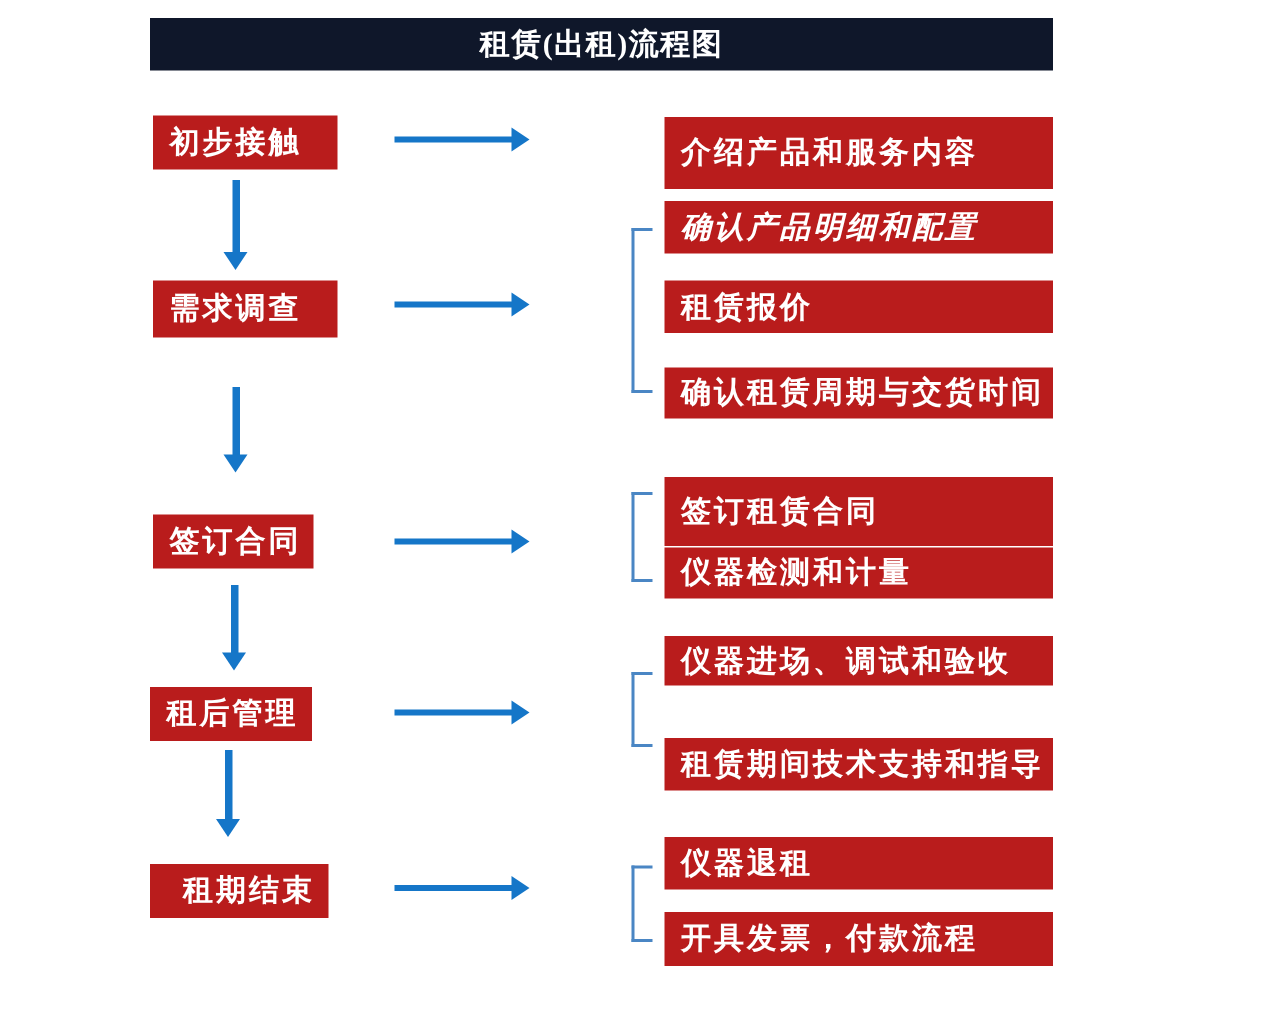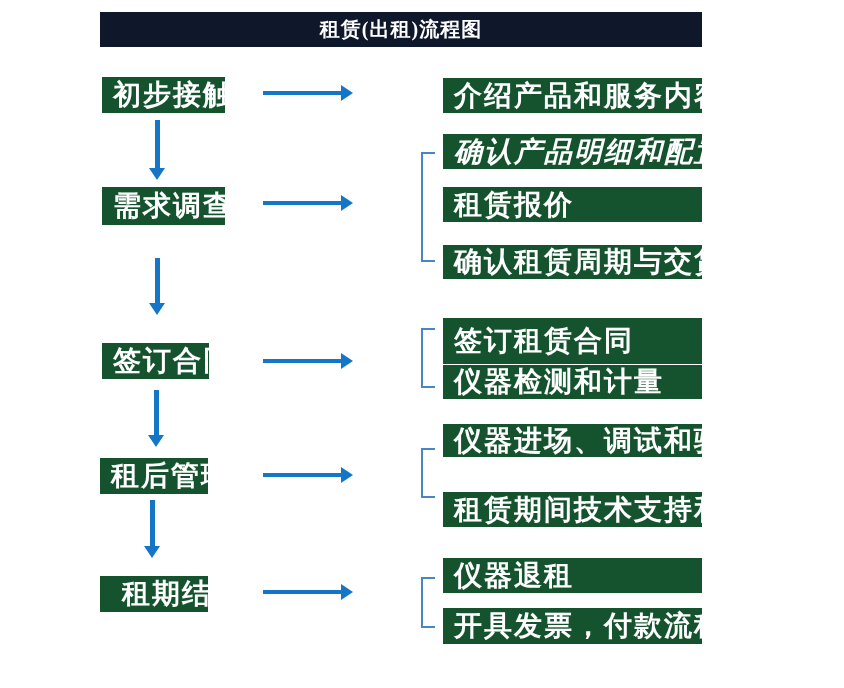--- a/index.html
+++ b/index.html
@@ -22,24 +22,24 @@
     color: #ffffff;
     font-weight: bold;
     font-size: 20px;
     letter-spacing: 1px;
     display: flex;
     align-items: center;
     justify-content: center;
   }
   .box {
     position: absolute;
-    background: #14532d;
+    background: #b91c1c;
     color: #ffffff;
     font-weight: bold;
-    font-size: 28px;
+    font-size: 20px;
     letter-spacing: 2px;
     line-height: 1;
     display: flex;
     align-items: center;
     padding-left: 11px;
     box-sizing: border-box;
     white-space: nowrap;
   }
   
   .harrow {
@@ -95,23 +95,23 @@
 <body>
 
 <div class="canvas">
 
   <div class="title-banner">租赁(出租)流程图</div>
 
   <div class="box" style="left:102px; top:77px; width:123px; height:36px;">初步接触</div>
   <div class="box" style="left:102px; top:187px; width:123px; height:38px;">需求调查</div>
   <div class="box" style="left:102px; top:343px; width:107px; height:36px;">签订合同</div>
   <div class="box" style="left:100px; top:458px; width:108px; height:36px;">租后管理</div>
-  <div class="box" style="left:100px; top:576px; width:108px; height:36px;padding-left:22px;">租期结束</div>
+  <div class="box" style="left:100px; top:576px; width:119px; height:36px;padding-left:22px;">租期结束</div>
 
-  <div class="box" style="left:443px; top:78px; width:259px; height:35px;">介绍产品和服务内容</div>
+  <div class="box" style="left:443px; top:78px; width:259px; height:48px;">介绍产品和服务内容</div>
   <div class="box" style="left:443px; top:134px; width:259px; height:35px;font-style:italic;">确认产品明细和配置</div>
   <div class="box" style="left:443px; top:187px; width:259px; height:35px;">租赁报价</div>
   <div class="box" style="left:443px; top:245px; width:259px; height:34px;">确认租赁周期与交货时间</div>
   <div class="box" style="left:443px; top:318px; width:259px; height:46px;">签订租赁合同</div>
   <div class="box" style="left:443px; top:365px; width:259px; height:34px;">仪器检测和计量</div>
   <div class="box" style="left:443px; top:424px; width:259px; height:33px;">仪器进场、调试和验收</div>
   <div class="box" style="left:443px; top:492px; width:259px; height:35px;">租赁期间技术支持和指导</div>
   <div class="box" style="left:443px; top:558px; width:259px; height:35px;">仪器退租</div>
   <div class="box" style="left:443px; top:608px; width:259px; height:36px;">开具发票，付款流程</div>
 

